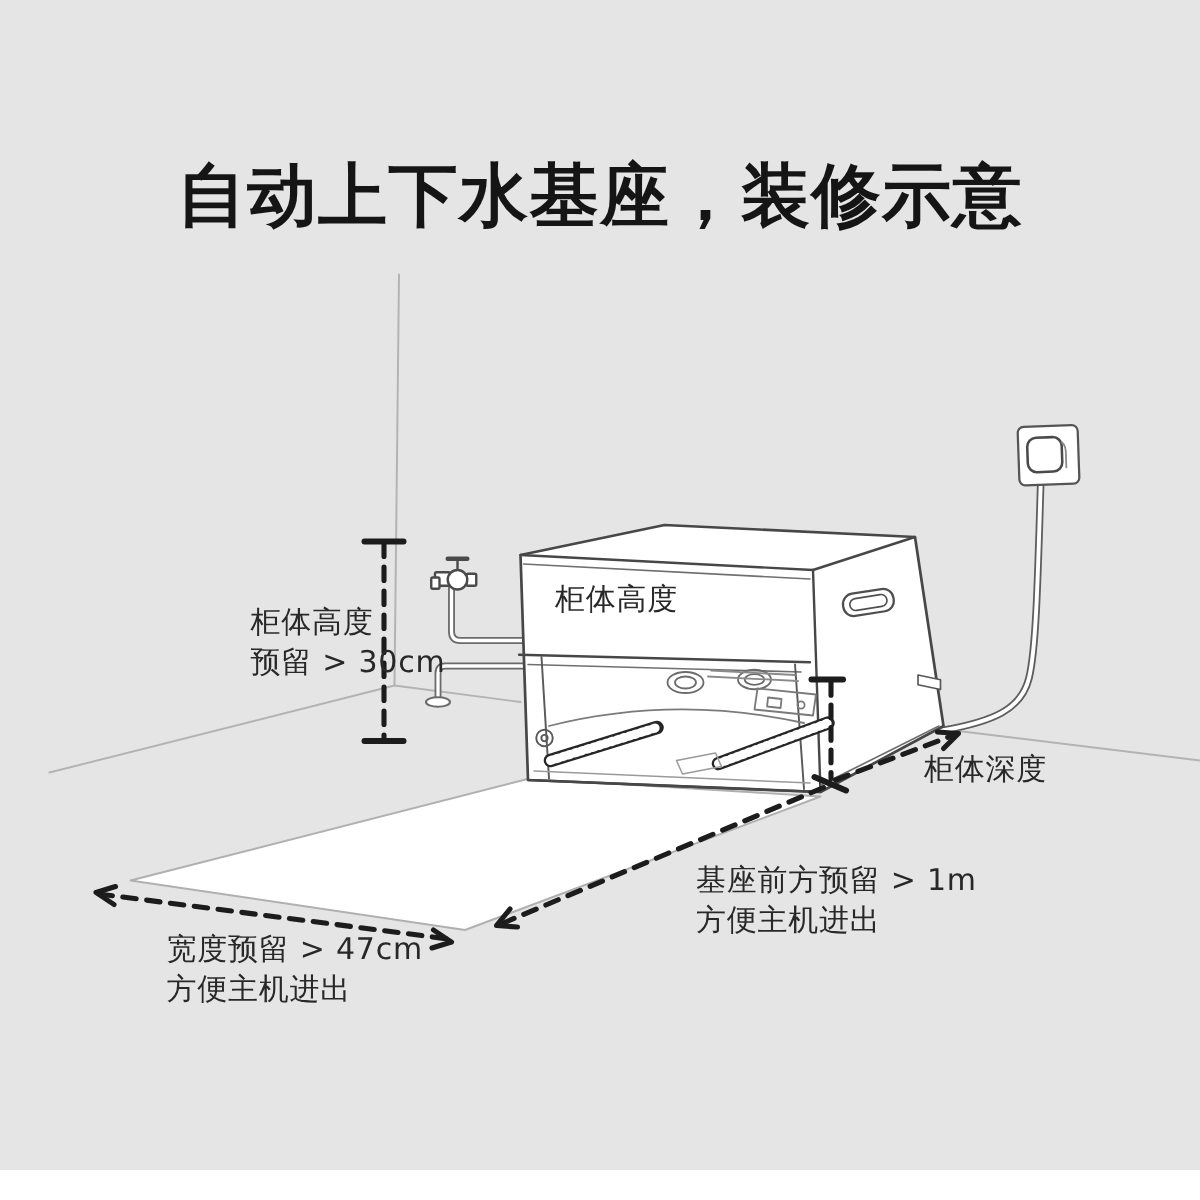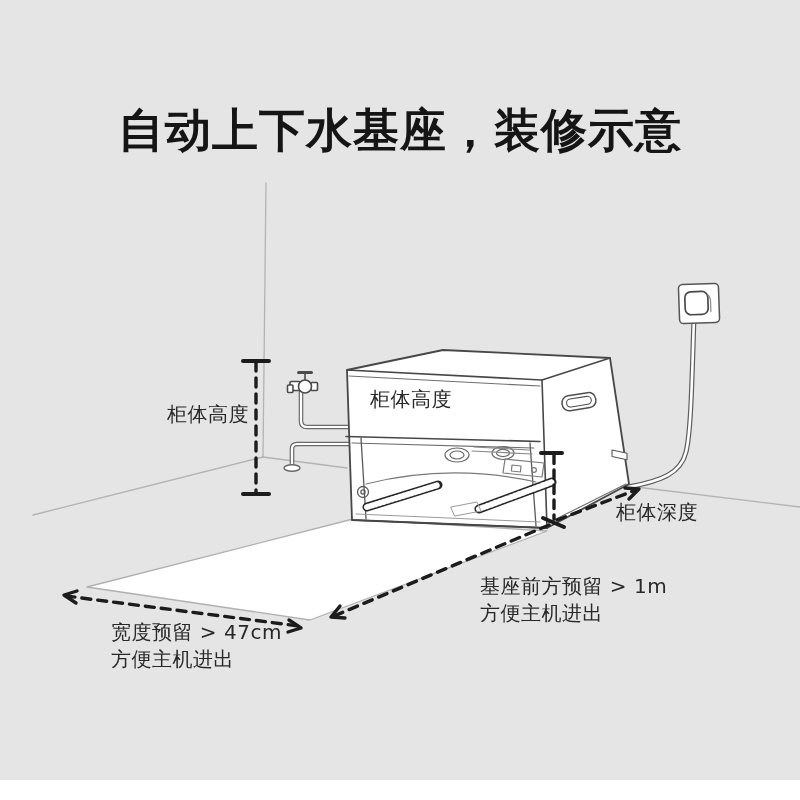--- a/index.html
+++ b/index.html
@@ -12,21 +12,21 @@
     font-size:46px;font-weight:700;color:#151515;letter-spacing:1px;line-height:54px;
   }
   .diagram-svg{position:absolute;left:0;top:0;}
   .note{
     position:absolute;color:#282828;font-size:20px;line-height:27px;
     white-space:nowrap;letter-spacing:0.5px;
   }
   .note-cabinet-height{left:133px;top:401px;margin-left:34px;}
   .note-dock-exit{left:370px;top:386px;}
   .note-cabinet-depth{left:616px;top:499px;}
-  .note-front-clearance{left:480px;top:573px;}
+  .note-front-clearance{left:464px;top:573px;}
   .note-width-clearance{left:111px;top:619px;}
 </style>
 </head>
 <body>
 
 <div class="stage">
 
   <div class="title">自动上下水基座，装修示意</div>
 
   <svg class="diagram-svg" width="800" height="800" viewBox="0 0 800 800" fill="none" stroke-linecap="round" stroke-linejoin="round">
@@ -142,20 +142,21 @@
       <g>
         <line x1="66" y1="596" x2="299" y2="626" stroke-dasharray="9 7"></line>
         <polyline points="77,591 64,595 76,603"></polyline>
         <polyline points="289,620 301,628 288,632"></polyline>
       </g>
     </g>
   </svg>
 
   <div class="note note-cabinet-height">
     <div>柜体高度</div>
+    <div>预留 &gt; 30cm</div>
   </div>
 
   <div class="note note-dock-exit">
     <div>柜体高度</div>
   </div>
 
   <div class="note note-cabinet-depth">
     <div>柜体深度</div>
   </div>
 

